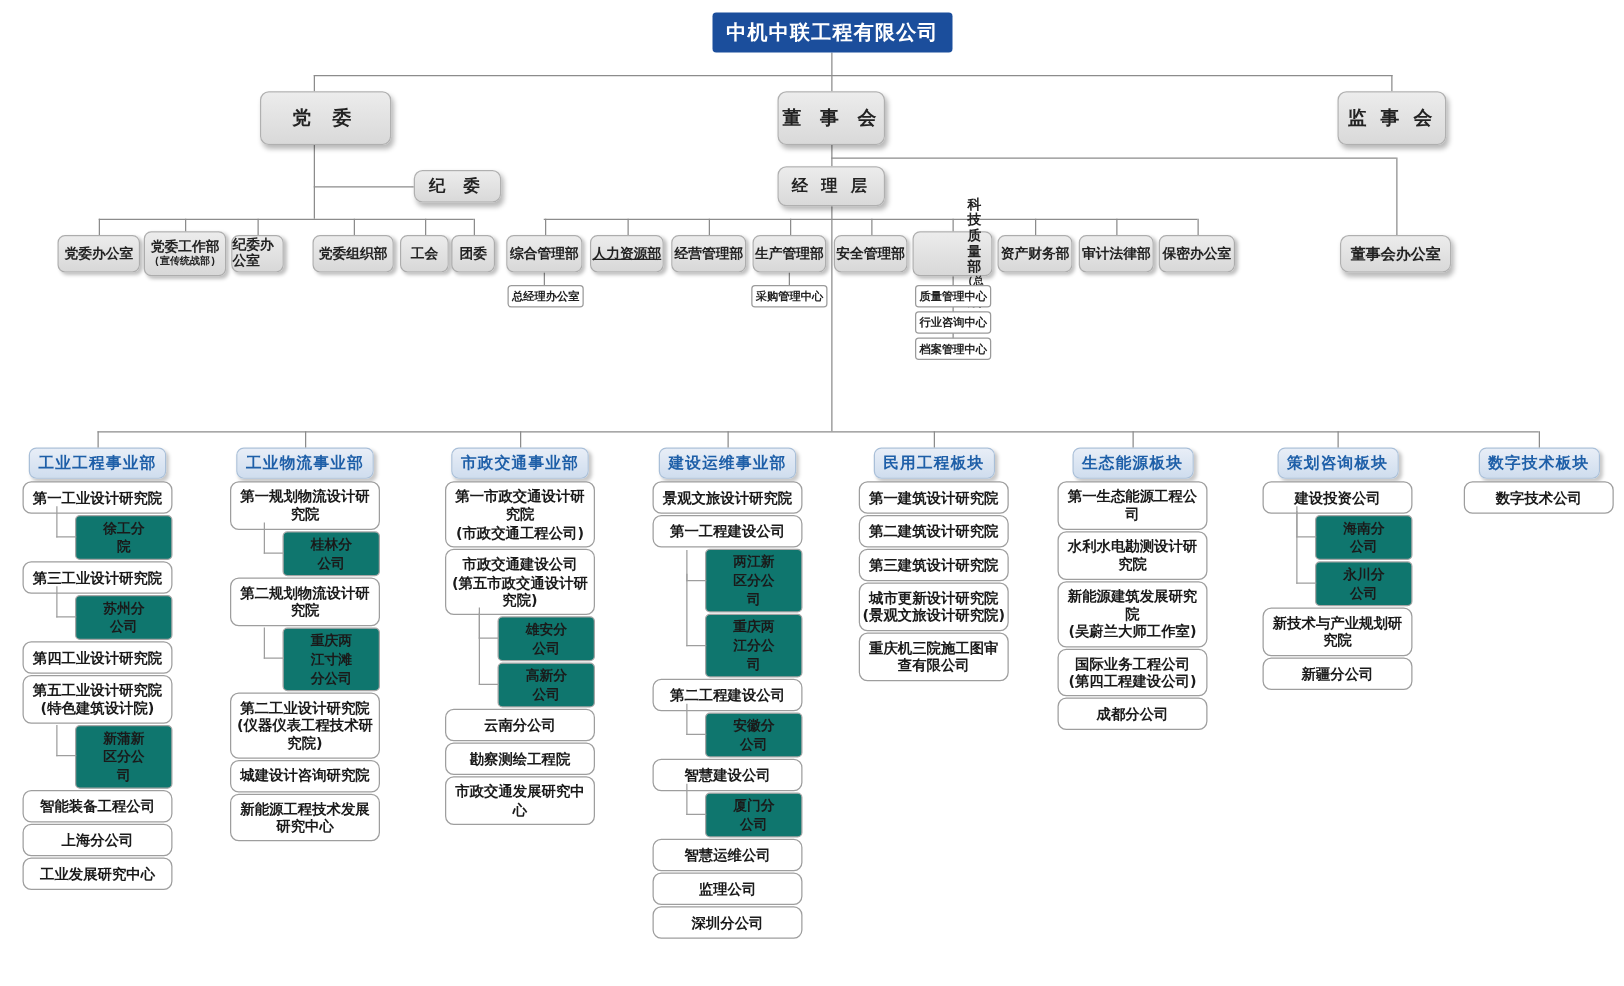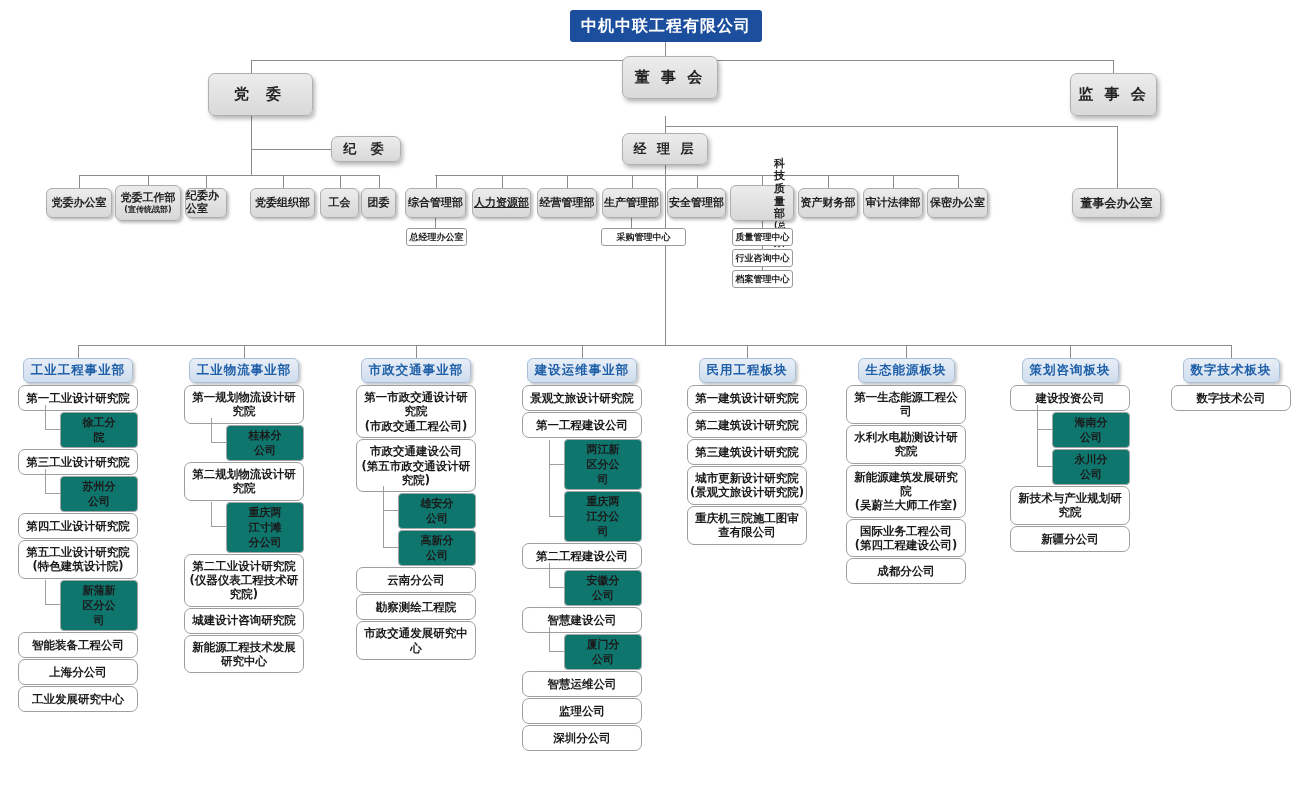--- a/index.html
+++ b/index.html
@@ -31,21 +31,21 @@
     background:linear-gradient(#ececec,#d8d8d8);border:1px solid #adadad;
     border-radius:6px;box-shadow:2px 2px 3px rgba(0,0,0,0.25);
     display:flex;flex-direction:column;align-items:center;justify-content:center;
     font-weight:bold;font-size:11px;color:#222;z-index:2;line-height:1.15;
   }
   .dept.tall{top:185px;height:36px;}
   .dept::before{
     content:'';position:absolute;left:50%;top:-14px;height:13px;width:1px;background:#8c8c8c;
   }
   .dept.tall::before{top:-11px;height:10px;}
-  .dept .sub{font-size:8px;font-weight:bold;}
+  .dept .sub{font-size:8px;font-weight:bold;font-family:Liberation Mono, monospace;}
   
   .centerbox{
     position:absolute;height:18px;box-sizing:border-box;background:#ffffff;
     border:1px solid #9a9a9a;border-radius:3px;
     display:flex;align-items:center;justify-content:center;
     font-size:9px;font-weight:bold;color:#222;z-index:2;
   }
   
   .column{
     position:absolute;top:358px;width:120px;
@@ -82,21 +82,21 @@
 </style>
 </head>
 <body>
 
 <div>
 
   <div class="titlebox">中机中联工程有限公司</div>
 
   <div class="gov big" style="left:208px;top:73px;width:105px;height:43px;">党 委</div>
   <div class="gov mid" style="left:331px;top:136px;width:70px;height:26px;">纪 委</div>
-  <div class="gov big" style="left:622px;top:56px;width:96px;height:43px;letter-spacing:3px;">董 事 会</div>
+  <div class="gov big" style="left:622px;top:73px;width:86px;height:43px;letter-spacing:3px;font-family:Liberation Mono, monospace;">董 事 会</div>
   <div class="gov mid" style="left:622px;top:133px;width:86px;height:32px;letter-spacing:3px;">经 理 层</div>
   <div class="gov big" style="left:1070px;top:73px;width:87px;height:43px;letter-spacing:3px;">监 事 会</div>
   <div class="gov" style="left:1072px;top:188px;width:89px;height:30px;font-size:12px;">董事会办公室</div>
 
   <div>
     <div class="ln" style="left:665px;top:42px;width:1px;height:18px;"></div>
     <div class="ln" style="left:251px;top:60px;width:863px;height:1px;"></div>
     <div class="ln" style="left:251px;top:60px;width:1px;height:13px;"></div>
     <div class="ln" style="left:665px;top:60px;width:1px;height:13px;"></div>
     <div class="ln" style="left:1113px;top:60px;width:1px;height:13px;"></div>
@@ -140,21 +140,21 @@
       <div class="centerbox" style="left: 406px; top: 228px; width: 61px;">总经理办公室</div>
       <div class="dept" style="left: 472px; width: 59px; text-decoration: underline;">
         <div>人力资源部</div>
       </div>
       <div class="dept" style="left: 537px; width: 60px;">
         <div>经营管理部</div>
       </div>
       <div class="dept" style="left: 602px; width: 59px;">
         <div>生产管理部</div>
       </div>
-      <div class="centerbox" style="left: 601px; top: 228px; width: 85px;">采购管理中心</div>
+      <div class="centerbox" style="left: 601px; top: 228px; width: 61px;">采购管理中心</div>
       <div class="dept" style="left: 667px; width: 59px;">
         <div>安全管理部</div>
       </div>
       <div class="dept tall" style="left: 730px; width: 64px; padding-left: 43px;">
         <div>科技质量部</div>
         <div class="sub">(总师办)</div>
       </div>
       <div class="centerbox" style="left: 732px; top: 228px; width: 61px;">质量管理中心</div>
       <div class="centerbox" style="left: 732px; top: 249px; width: 61px;">行业咨询中心</div>
       <div class="centerbox" style="left: 732px; top: 270px; width: 61px;">档案管理中心</div>

